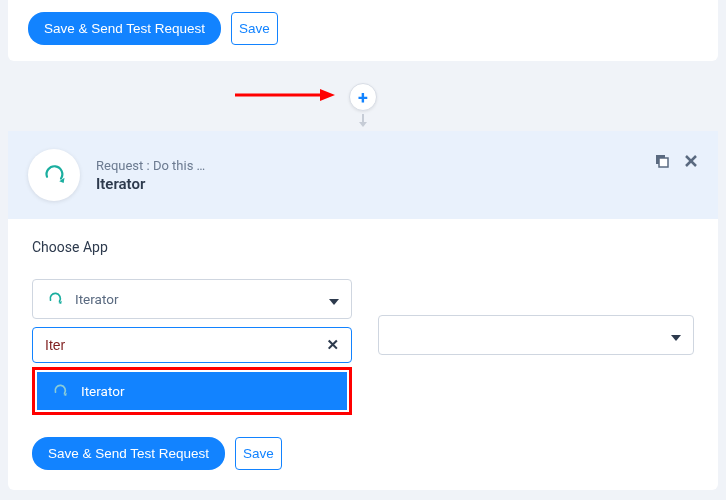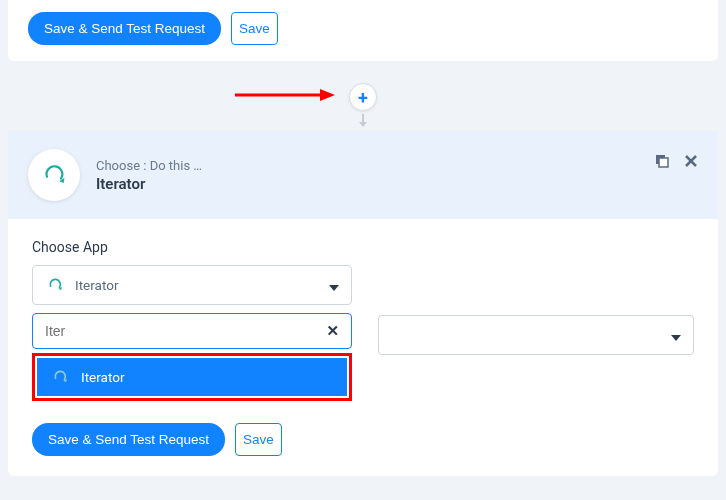--- a/index.html
+++ b/index.html
@@ -17,28 +17,28 @@
   .card-step { background: #fff; margin: 0 8px; border-radius: 6px; overflow: visible; }
   .step-head { background: #e9f1fc; padding: 18px 20px; display: flex; align-items: center; position: relative; }
   .step-icon { width: 52px; height: 52px; background: #fff; border-radius: 50%; display: flex; align-items: center; justify-content: center; box-shadow: 0 1px 4px rgba(0,0,0,0.1); }
   .step-text { margin-left: 16px; }
   .step-label { color: #6b7a90; font-size: 13px; }
   .step-title { color: #2d3a4d; font-size: 15px; font-weight: 600; margin-top: 2px; }
   .step-actions { position: absolute; right: 20px; top: 22px; display: flex; gap: 14px; color: #5a6a80; }
   .step-actions span { cursor: pointer; font-size: 16px; }
   
   .step-body { padding: 20px 24px 20px 24px; position: relative; }
-  .field-label { color: #2d3a4d; font-size: 14px; margin-bottom: 10px; }
+  .field-label { color: #2d3a4d; font-size: 14px; margin-bottom: 24px; }
   .select-box { border: 1px solid #cfd6e0; border-radius: 4px; padding: 9px 12px; display: flex; align-items: center; position: relative; width: 320px; cursor: pointer; }
   .select-box .sm-icon { width: 20px; height: 20px; margin-right: 10px; display: flex; align-items: center; justify-content: center; }
   .select-box .sel-text { color: #5a6a80; font-size: 13.5px; }
   .select-box .caret { position: absolute; right: 12px; }
   
   .search-box { margin-top: 8px; border: 1px solid #1283ff; border-radius: 4px; padding: 9px 12px; width: 320px; display: flex; align-items: center; position: relative; }
-  .search-box input { border: none; outline: none; font-size: 14px; color: #737373; flex: 1; }
+  .search-box input { border: none; outline: none; font-size: 14px; color: #7f1d1d; flex: 1; }
   .search-box .clear { position: absolute; right: 12px; color: #2d3a4d; font-weight: bold; cursor: pointer; font-size: 15px; }
   
   .dropdown { margin-top: 4px; width: 320px; border: 3px solid #ff0000; padding: 2px; }
   .dropdown-item { background: #1283ff; color: #fff; padding: 10px 14px; display: flex; align-items: center; font-size: 13.5px; cursor: pointer; }
   .dropdown-item .dd-icon { width: 18px; height: 18px; margin-right: 12px; display: flex; align-items: center; justify-content: center; opacity: 0.85; }
   
   .secondary-select { position: absolute; left: 370px; right: 24px; top: 96px; border: 1px solid #cfd6e0; border-radius: 4px; padding: 10px 12px; height: 40px; display: flex; align-items: center; justify-content: flex-end; cursor: pointer; }
   .secondary-select .caret { color: #2d3a4d; }
   
   .bottom-buttons { margin-top: 22px; }
@@ -72,21 +72,21 @@
 
 <div class="card-step">
   <div class="step-head">
     <div class="step-icon">
       <svg class="iter-svg" viewBox="0 0 32 32">
         <path d="M 8 18 A 9 9 0 1 1 24 20" fill="none" stroke="#1aae9f" stroke-width="2.5" stroke-linecap="round"></path>
         <polygon points="22,23 28,19 27,25" fill="#1aae9f"></polygon>
       </svg>
     </div>
     <div class="step-text">
-      <div class="step-label">Choose : Do this …</div>
+      <div class="step-label">Request : Do this …</div>
       <div class="step-title">Iterator</div>
     </div>
     <div class="step-actions">
       <span>
         <svg width="16" height="16" viewBox="0 0 16 16">
             <rect x="2" y="2" width="9" height="9" fill="#5a6a80"></rect>
             <rect x="5" y="5" width="9" height="9" fill="#fff" stroke="#5a6a80" stroke-width="1.5"></rect>
           </svg>
       </span>
       <span>

